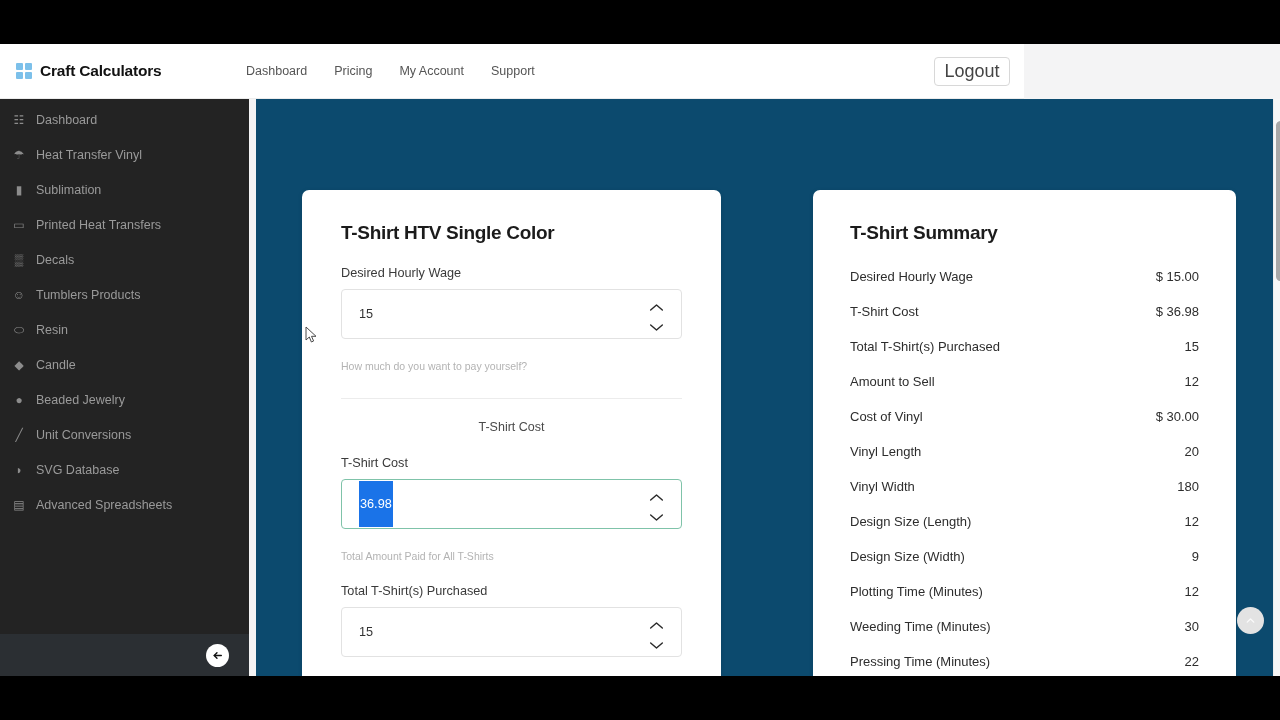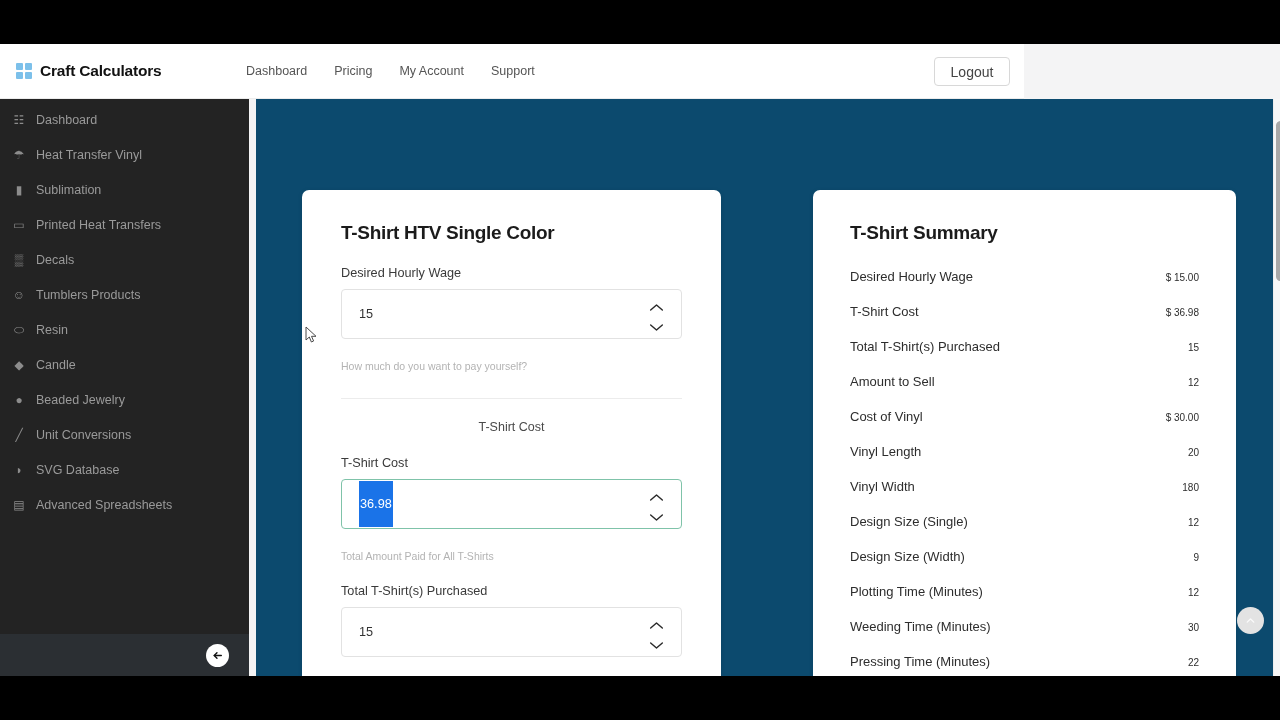--- a/index.html
+++ b/index.html
@@ -22,21 +22,21 @@
   }
   .brand { display:flex; align-items:center; gap:8px; margin-left:16px; width:230px; }
   .logo-grid { display:grid; grid-template-columns:7px 7px; grid-template-rows:7px 7px; gap:2px; }
   .logo-grid i { display:block; background:#7cc0ea; border-radius:1px; }
   .brand-text { font-size:15.5px; font-weight:bold; color:#111; letter-spacing:-0.2px; }
   .navlinks { display:flex; align-items:center; gap:27px; }
   .navlinks a { font-size:12.5px; color:#555; text-decoration:none; }
   .logout-btn {
     position:absolute; right:14px; top:13px; width:76px; height:29px;
     border:1px solid #d8d8d8; border-radius:4px; background:#fff;
-    font-size:14px; color:#444; display:flex; align-items:center; justify-content:center;
+    font-size:18px; color:#444; display:flex; align-items:center; justify-content:center;
     font-family:"Liberation Sans", sans-serif; cursor:pointer;
   }
 
   
   .sidebar {
     position:absolute; left:0; top:55px; width:249px; height:577px;
     background:#232323; z-index:4;
   }
   .side-item {
     display:flex; align-items:center; gap:10px; height:35px;
@@ -79,21 +79,21 @@
   .spin { position:absolute; right:17px; top:8px; display:flex; flex-direction:column; gap:11px; }
   .spin span { display:block; width:15px; height:9px; cursor:pointer; }
   .helper { font-size:10.5px; color:#b3b3b3; margin-top:21px; }
   .sep { height:1px; background:#ececec; margin-top:26px; }
   .sec-title { text-align:center; font-size:12.5px; color:#4a4a4a; margin-top:21px; }
 
   
   .sum-row { display:flex; justify-content:space-between; align-items:baseline; margin-top:20px; }
   .sum-row:first-of-type { margin-top:25px; }
   .sum-k { font-size:13px; color:#2d2d2d; }
-  .sum-v { font-size:10px; color:#2d2d2d; }
+  .sum-v { font-size:13px; color:#2d2d2d; }
 
   
   .sb-track { position:absolute; right:0; top:0; width:14px; height:577px; background:#f7f7f7; border-left:1px solid #eee; z-index:6; }
   .sb-thumb { position:absolute; right:2px; top:22px; width:9px; height:160px; background:#a8a8a8; border-radius:5px; }
   .totop {
     position:absolute; right:23px; bottom:42px; width:27px; height:27px;
     border-radius:50%; background:#e3e3e3; display:flex; align-items:center; justify-content:center;
     z-index:6; cursor:pointer;
   }
 
@@ -277,21 +277,21 @@
           </div>
           <div class="sum-row">
             <span class="sum-k">Vinyl Length</span>
             <span class="sum-v">20</span>
           </div>
           <div class="sum-row">
             <span class="sum-k">Vinyl Width</span>
             <span class="sum-v">180</span>
           </div>
           <div class="sum-row">
-            <span class="sum-k">Design Size (Single)</span>
+            <span class="sum-k">Design Size (Length)</span>
             <span class="sum-v">12</span>
           </div>
           <div class="sum-row">
             <span class="sum-k">Design Size (Width)</span>
             <span class="sum-v">9</span>
           </div>
           <div class="sum-row">
             <span class="sum-k">Plotting Time (Minutes)</span>
             <span class="sum-v">12</span>
           </div>

